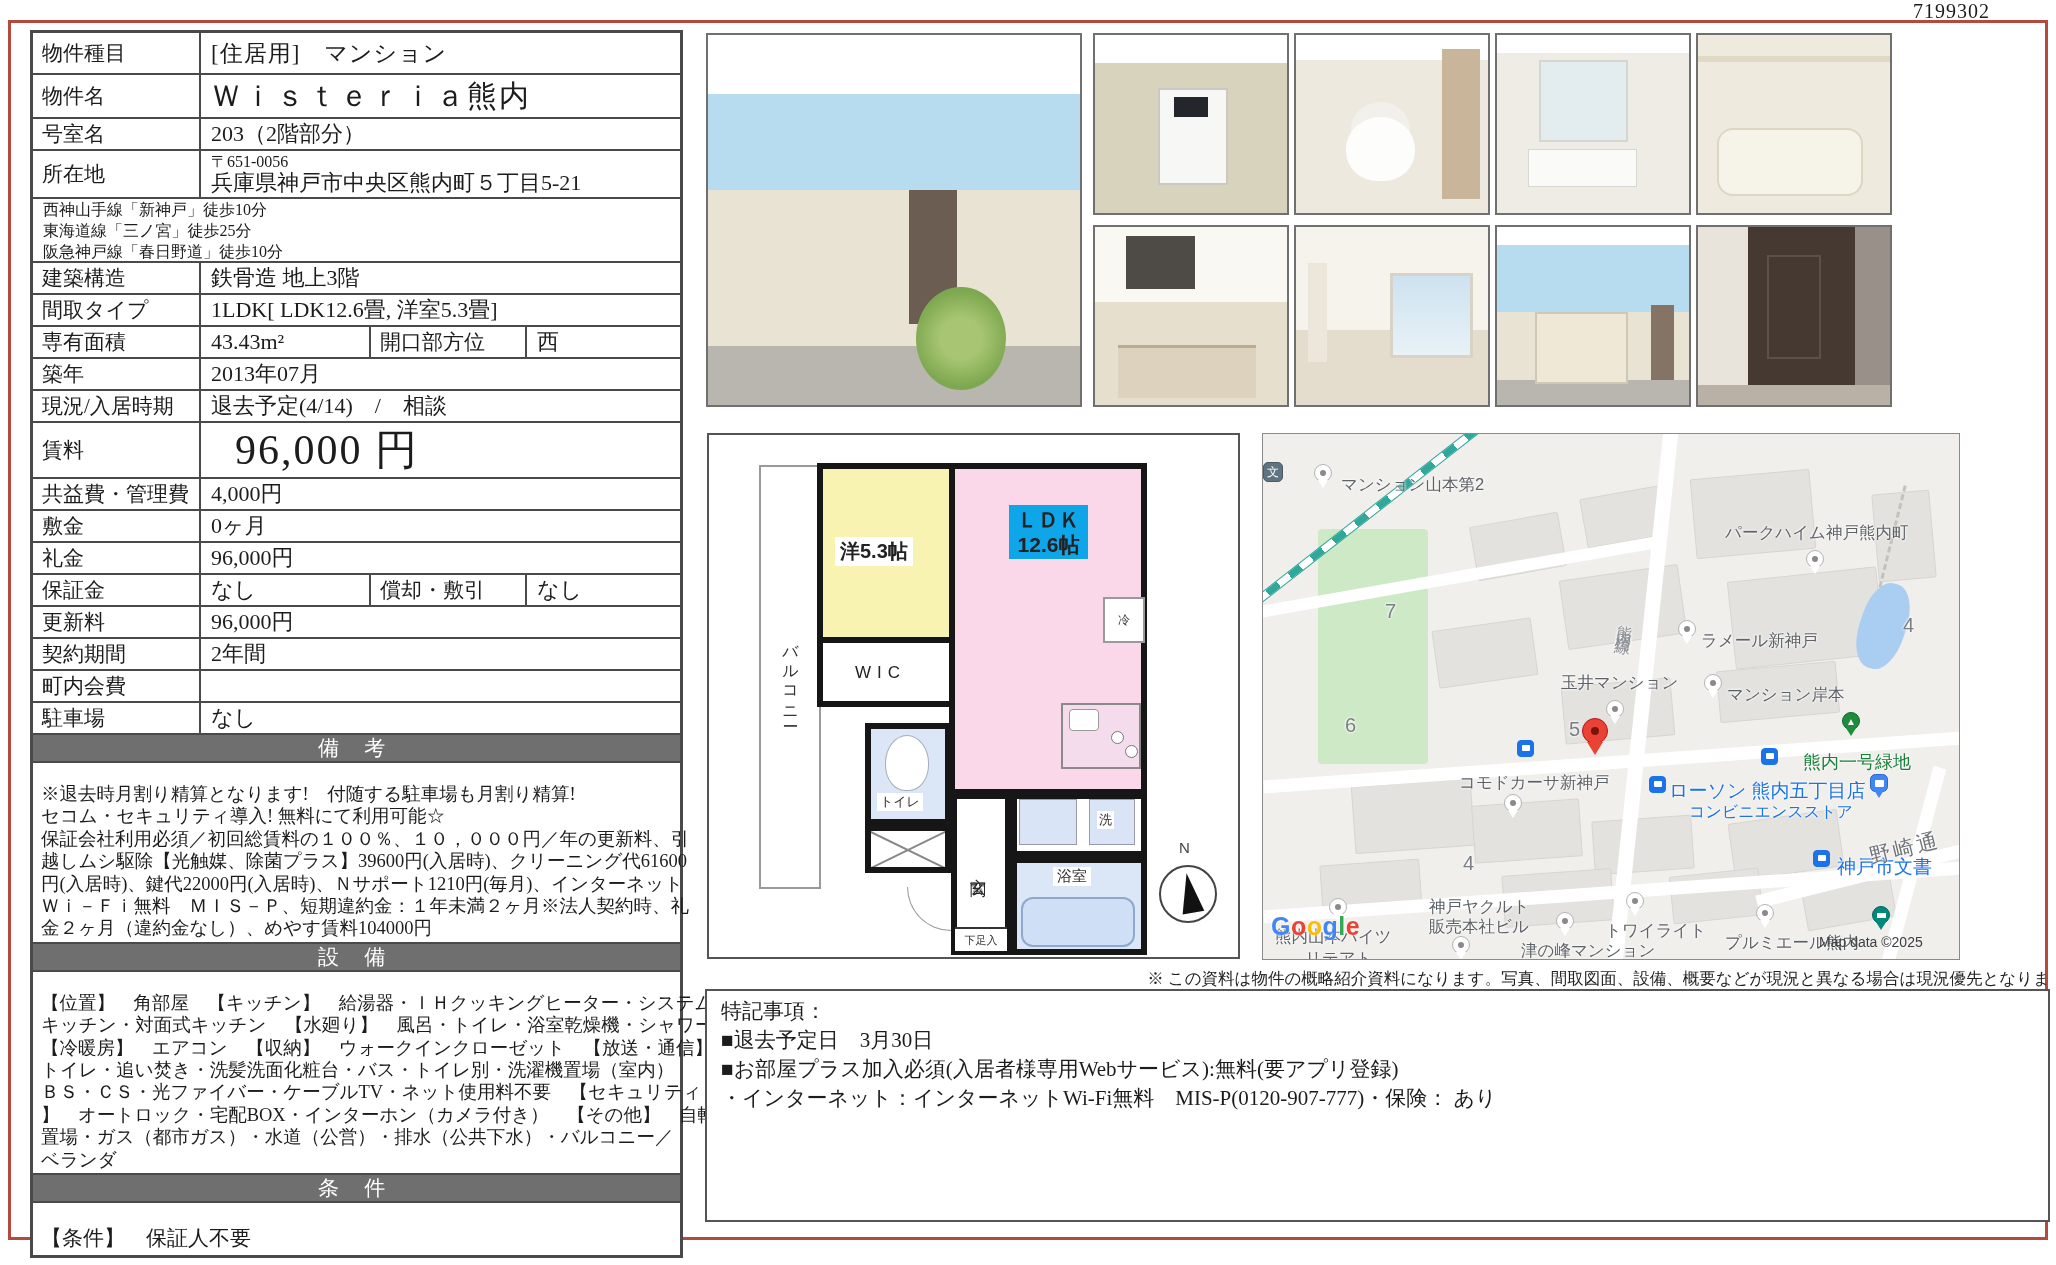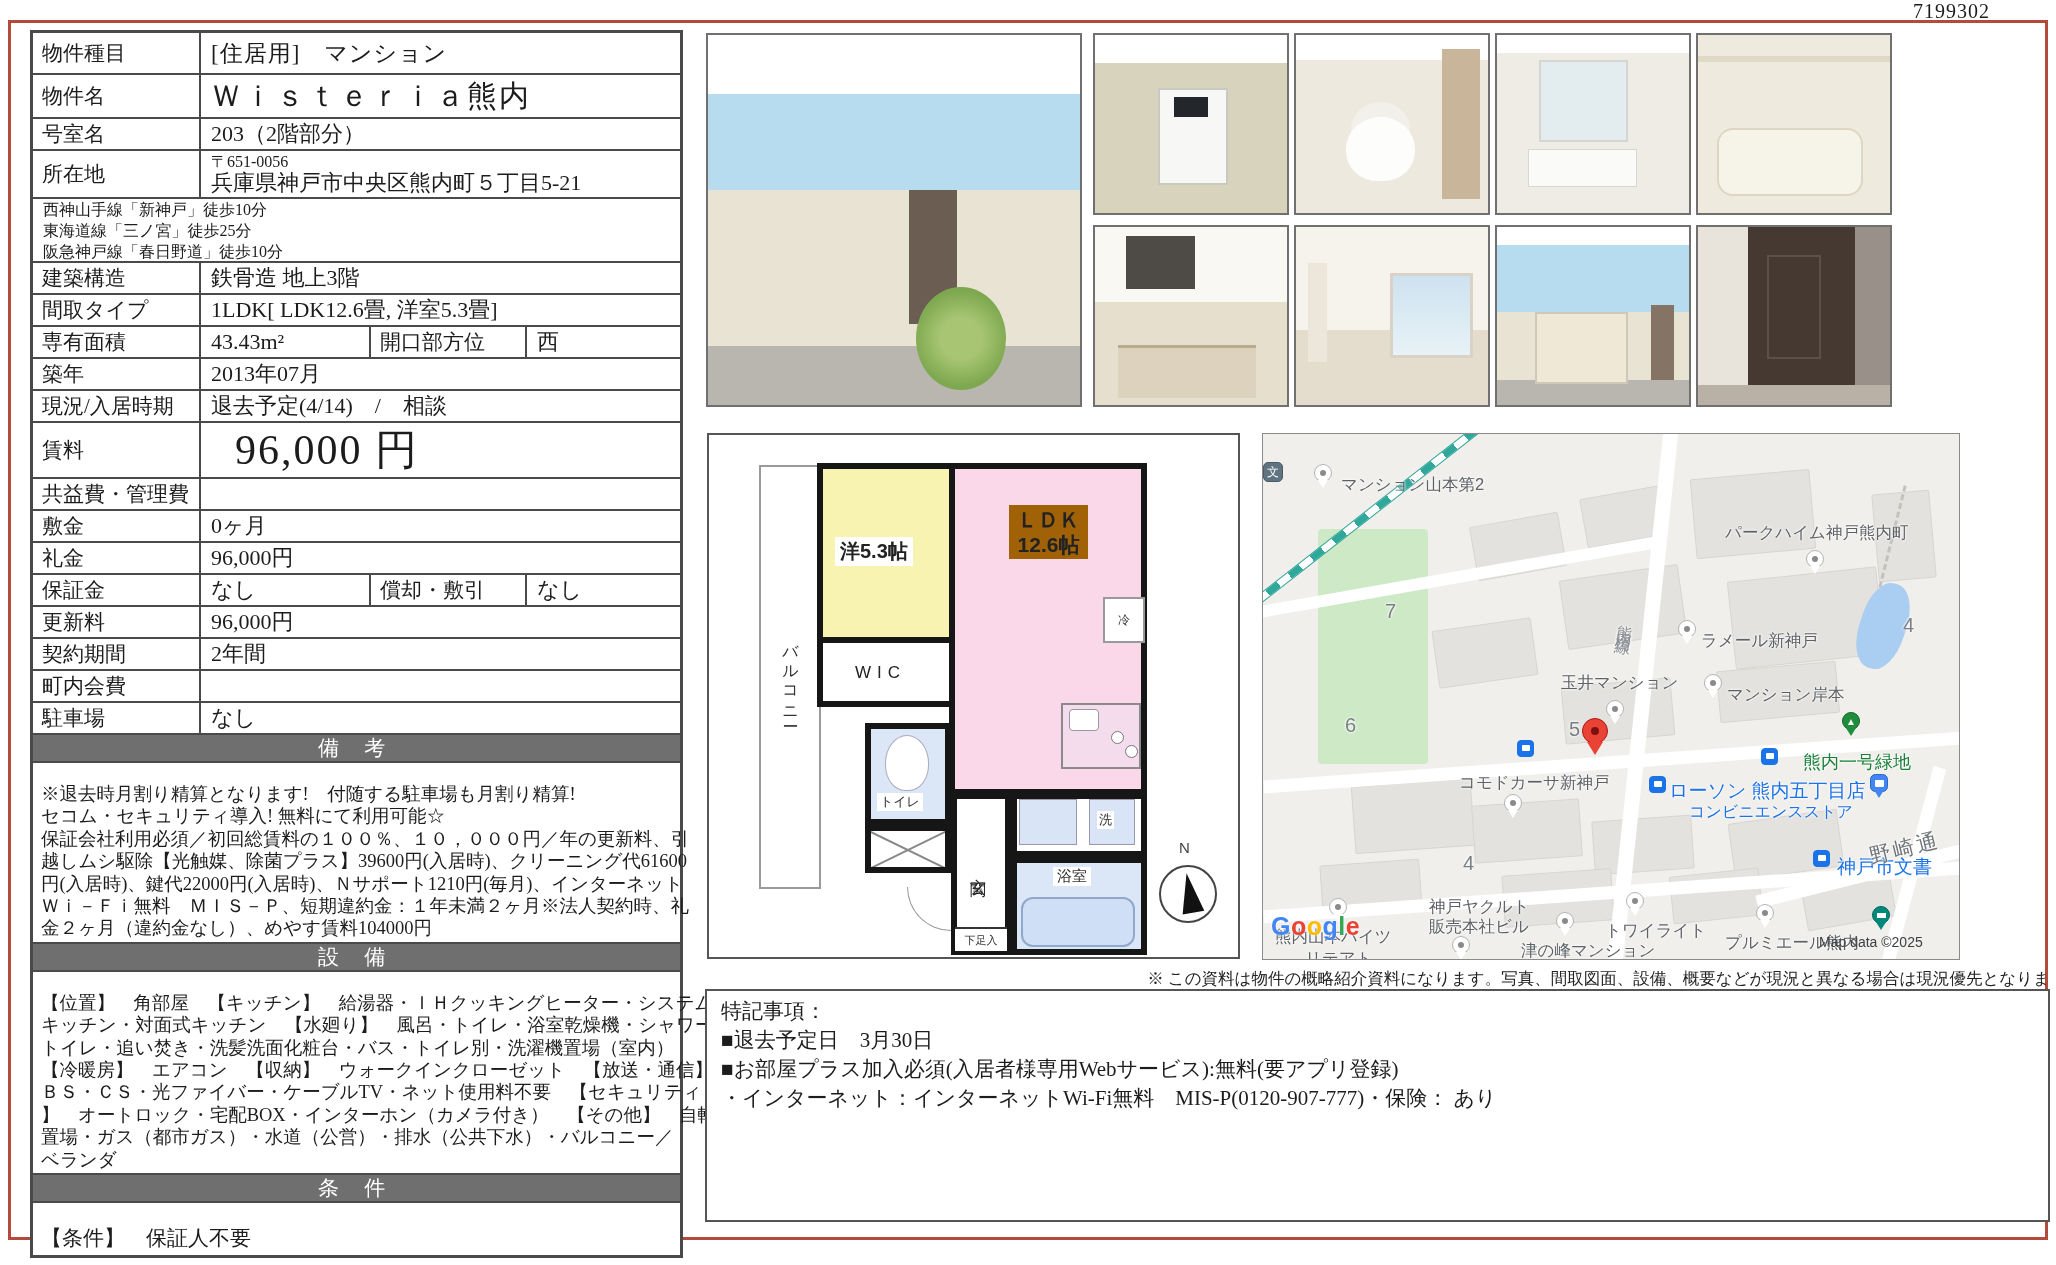--- a/index.html
+++ b/index.html
@@ -79,21 +79,21 @@
   #fp{position:absolute;left:707px;top:433px;width:533px;height:526px;border:2px solid #555;
       box-sizing:border-box;background:#fff;font-family:"Liberation Sans","DejaVu Sans",sans-serif;}
   #fp *{box-sizing:border-box;}
   .fpa{position:absolute;}
   .wall{border:6px solid #161616;}
   .balcony{left:50px;top:30px;width:62px;height:424px;border:2px solid #9a9a9a;display:flex;align-items:center;justify-content:center;}
   .balcony span{writing-mode:vertical-rl;font-size:16px;color:#333;letter-spacing:3px;}
   .yoshi{left:108px;top:28px;width:138px;height:180px;background:#f8f3b0;}
   .yo-lab{left:126px;top:102px;font-size:20px;background:#fff;padding:1px 5px;font-weight:bold;color:#222;}
   .ldk{left:240px;top:28px;width:198px;height:332px;background:#fad7e9;}
-  .ldk-lab{left:300px;top:70px;text-align:center;font-size:21px;font-weight:bold;background:#a16207;padding:2px 8px;line-height:25px;color:#222;}
+  .ldk-lab{left:300px;top:70px;text-align:center;font-size:21px;font-weight:bold;background:#0ea5e9;padding:2px 8px;line-height:25px;color:#222;}
   .wic{left:108px;top:202px;width:138px;height:70px;background:#fff;}
   .wic-lab{left:146px;top:228px;font-size:17px;letter-spacing:6px;color:#222;}
   .fridge{left:394px;top:162px;width:42px;height:46px;border:2px solid #999;background:#fff;font-size:12px;display:flex;align-items:center;justify-content:center;color:#333;}
   .kcounter{left:352px;top:268px;width:80px;height:66px;background:#f4dcec;border:2px solid #8a8a8a;}
   .sink{left:360px;top:274px;width:30px;height:22px;background:#fff;border:1px solid #999;border-radius:4px;}
   .burner1{left:402px;top:296px;width:13px;height:13px;border:1.5px solid #777;border-radius:50%;background:#fff;}
   .burner2{left:416px;top:310px;width:13px;height:13px;border:1.5px solid #777;border-radius:50%;background:#fff;}
   .toiroom{left:156px;top:288px;width:86px;height:102px;background:#dbe6f6;}
   .toi-shape{left:176px;top:300px;width:44px;height:56px;background:#fff;border:1px solid #aab;border-radius:50% 50% 46% 46%;}
   .toi-lab{left:168px;top:358px;font-size:13px;background:#fff;padding:0 3px;color:#333;}
@@ -219,20 +219,21 @@
       <div class="srow ">
         <div class="slabel">現況/入居時期</div>
         <div class="sval">退去予定(4/14)　/　相談</div>
       </div>
       <div class="srow r-rent">
         <div class="slabel">賃料</div>
         <div class="sval rent">96,000 円</div>
       </div>
       <div class="srow ">
         <div class="slabel">共益費・管理費</div>
+        <div class="sval">4,000円</div>
       </div>
       <div class="srow ">
         <div class="slabel">敷金</div>
         <div class="sval">0ヶ月</div>
       </div>
       <div class="srow ">
         <div class="slabel">礼金</div>
         <div class="sval">96,000円</div>
       </div>
       <div class="srow r-split">
@@ -264,22 +265,22 @@
         <div class="sec-line">保証会社利用必須／初回総賃料の１００％、１０，０００円／年の更新料、引</div>
         <div class="sec-line">越しムシ駆除【光触媒、除菌プラス】39600円(入居時)、クリーニング代61600</div>
         <div class="sec-line">円(入居時)、鍵代22000円(入居時)、Ｎサポート1210円(毎月)、インターネット</div>
         <div class="sec-line">Ｗｉ－Ｆｉ無料　ＭＩＳ－Ｐ、短期違約金：１年未満２ヶ月※法人契約時、礼</div>
         <div class="sec-line">金２ヶ月（違約金なし）、めやす賃料104000円</div>
       </div>
       <div class="sec-head">設 備</div>
       <div class="sec-body setsubi">
         <div class="sec-line">【位置】　角部屋　【キッチン】　給湯器・ＩＨクッキングヒーター・システム</div>
         <div class="sec-line">キッチン・対面式キッチン　【水廻り】　風呂・トイレ・浴室乾燥機・シャワー</div>
+        <div class="sec-line">【冷暖房】　エアコン　【収納】　ウォークインクローゼット　【放送・通信】</div>
         <div class="sec-line">トイレ・追い焚き・洗髪洗面化粧台・バス・トイレ別・洗濯機置場（室内）</div>
-        <div class="sec-line">【冷暖房】　エアコン　【収納】　ウォークインクローゼット　【放送・通信】</div>
         <div class="sec-line">ＢＳ・ＣＳ・光ファイバー・ケーブルTV・ネット使用料不要　【セキュリティ</div>
         <div class="sec-line">】　オートロック・宅配BOX・インターホン（カメラ付き）　【その他】　自転車</div>
         <div class="sec-line">置場・ガス（都市ガス）・水道（公営）・排水（公共下水）・バルコニー／</div>
         <div class="sec-line">ベランダ</div>
       </div>
       <div class="sec-head">条 件</div>
       <div class="sec-body cond">
         <div class="sec-line">【条件】　保証人不要</div>
       </div>
     </div>

